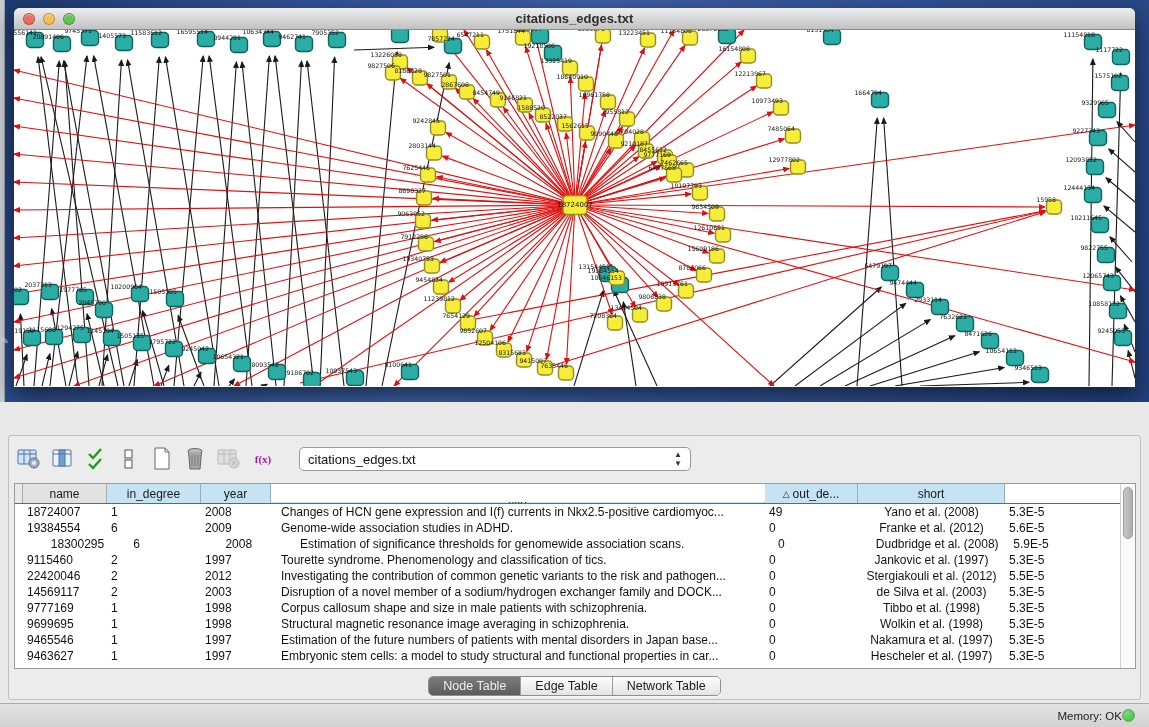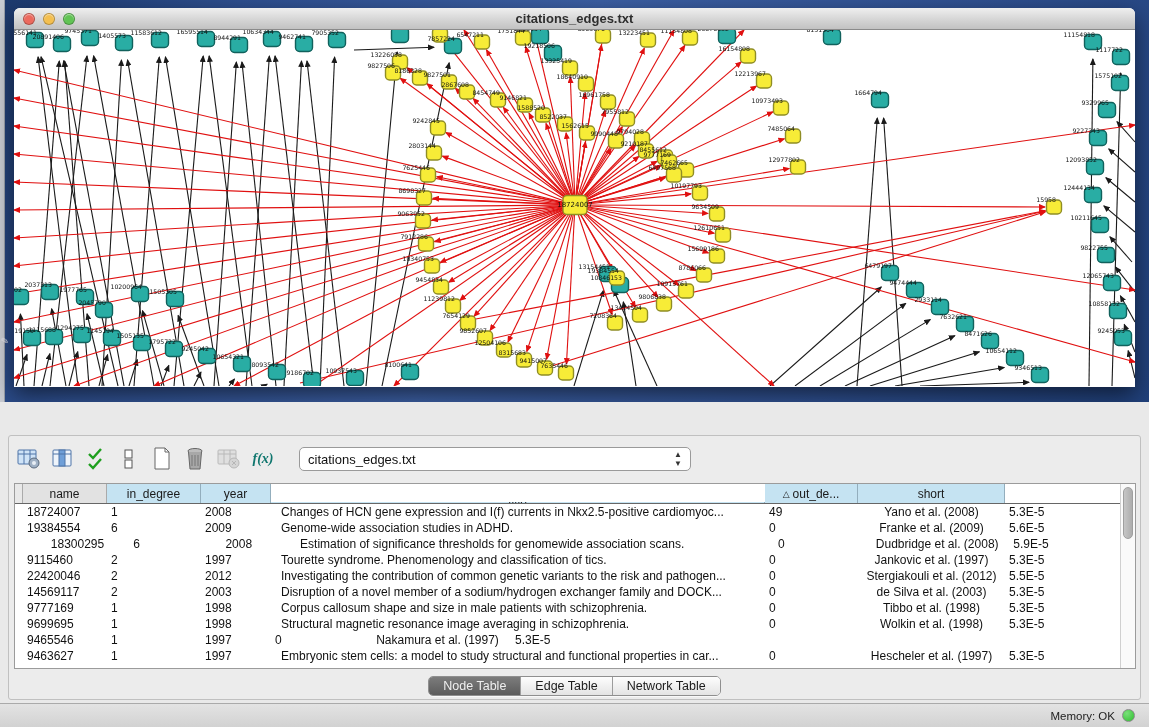--- a/index.html
+++ b/index.html
@@ -36,21 +36,21 @@
   #float-icon .sq2 { position:absolute; left:0; top:5px; width:6px; height:6px; border:1px solid #33415e; background:#eee; }
   #close-icon { font-size:15px; font-weight:bold; color:#1a1a1a; line-height:1; }
 
   #panel-group { position:absolute; left:8px; top:33px; width:1133px; height:265px;
     background:#ececec; border:1px solid #c0c0c0; border-radius:3px; }
 
   
   #toolbar { position:absolute; left:8px; top:6px; height:34px; display:flex; align-items:center; gap:11px; }
   .tb-btn { display:flex; align-items:center; justify-content:center; height:26px; min-width:22px; }
   .tb-btn svg { display:block; }
-  #fx-icon { font-style:italic; font-weight:bold; font-size:14px; color:#0f766e; font-family:"Liberation Serif",serif; }
+  #fx-icon { font-weight:bold; font-size:11px; color:#a21caf; font-family:"Liberation Serif",serif; }
   #table-select { margin-left:14px; width:392px; height:24px; background:#fff; border:1px solid #9a9a9a; border-radius:5px;
     display:flex; align-items:center; padding:0 8px; font-size:13px; color:#111; position:relative; }
   #table-select .arrows { position:absolute; right:8px; top:2px; font-size:8px; color:#333; line-height:9px; text-align:center; }
 
   
   #table-wrap { position:absolute; left:5px; top:47px; width:1122px; height:186px; background:#fff; border:1px solid #9b9b9b; }
   #grid { position:absolute; left:0; top:0; right:15px; bottom:0; overflow:hidden; }
   .hrow { display:flex; height:20px; border-bottom:1px solid #666; }
   .hcell { font-size:12px; color:#1a1a1a; display:flex; align-items:center; justify-content:center;
     background:#c5e3f2; border-right:1px solid #93aebd; overflow:hidden; white-space:nowrap; }
@@ -70,21 +70,21 @@
   #tabs { position:absolute; left:0; right:0; top:240px; display:flex; justify-content:center; }
   #seg { display:flex; border:1px solid #8f8f8f; border-radius:5px; overflow:hidden; height:20px;
     box-shadow:0 1px 0 rgba(255,255,255,.7); }
   .seg-btn { font-size:12.5px; padding:0 14px; display:flex; align-items:center; color:#1c1c1c;
     background:linear-gradient(#fdfdfd,#e4e4e4); border-right:1px solid #9c9c9c; }
   .seg-btn:last-child { border-right:none; }
   .seg-btn.active { background:linear-gradient(#7c7c7c,#5c5c5c); color:#efefef; }
 
   
   #statusbar { position:absolute; left:0; bottom:0; width:1149px; height:24px; background:linear-gradient(#e3e3e3,#d2d2d2);
-    border-top:1px solid #aaa; display:flex; align-items:center; justify-content:flex-end; padding-right:14px; gap:7px; }
+    border-top:1px solid #aaa; display:flex; align-items:center; justify-content:flex-end; padding-right:14px; }
   #memory-label { font-size:11.5px; color:#222; }
   #memory-dot { width:13px; height:13px; border-radius:50%; background:radial-gradient(circle at 35% 30%,#7ae07a,#2fbf2f); border:1px solid #8a8a8a; }
 </style>
 </head>
 <body>
 
 <div id="stage">
 
   <div id="blue-area"></div>
   <div id="left-strip"></div>
@@ -597,21 +597,21 @@
                 <div class="dcell c-short center" style="width: 147px;">Yano et al. (2008)</div>
                 <div class="dcell c-pagerank" style="width: 113px;">5.3E-5</div>
               </div>
               <div class="drow">
                 <div class="dcell" style="width: 8px; padding: 0px;"></div>
                 <div class="dcell c-name" style="width: 84px;">19384554</div>
                 <div class="dcell c-in_degree" style="width: 94px;">6</div>
                 <div class="dcell c-year" style="width: 70px;">2009</div>
                 <div class="dcell c-title" style="width: 494px;">Genome-wide association studies in ADHD.</div>
                 <div class="dcell c-out_degree" style="width: 93px;">0</div>
-                <div class="dcell c-short center" style="width: 147px;">Franke et al. (2009)</div>
+                <div class="dcell c-short center" style="width: 147px;">Franke et al. (2012)</div>
                 <div class="dcell c-pagerank" style="width: 113px;">5.6E-5</div>
               </div>
               <div class="drow">
                 <div class="dcell" style="width: 8px; padding: 0px;"></div>
                 <div class="dcell c-name" style="width: 84px; margin-left: 24px;">18300295</div>
                 <div class="dcell c-in_degree" style="width: 94px;">6</div>
                 <div class="dcell c-year" style="width: 70px;">2008</div>
                 <div class="dcell c-title" style="width: 494px;">Estimation of significance thresholds for genomewide association scans.</div>
                 <div class="dcell c-out_degree" style="width: 93px;">0</div>
                 <div class="dcell c-short center" style="width: 147px;">Dudbridge et al. (2008)</div>
@@ -665,20 +665,21 @@
                 <div class="dcell c-title" style="width: 494px;">Structural magnetic resonance image averaging in schizophrenia.</div>
                 <div class="dcell c-out_degree" style="width: 93px;">0</div>
                 <div class="dcell c-short center" style="width: 147px;">Wolkin et al. (1998)</div>
                 <div class="dcell c-pagerank" style="width: 113px;">5.3E-5</div>
               </div>
               <div class="drow">
                 <div class="dcell" style="width: 8px; padding: 0px;"></div>
                 <div class="dcell c-name" style="width: 84px;">9465546</div>
                 <div class="dcell c-in_degree" style="width: 94px;">1</div>
                 <div class="dcell c-year" style="width: 70px;">1997</div>
+                <div class="dcell c-title" style="width: 494px;">Estimation of the future numbers of patients with mental disorders in Japan base...</div>
                 <div class="dcell c-out_degree" style="width: 93px;">0</div>
                 <div class="dcell c-short center" style="width: 147px;">Nakamura et al. (1997)</div>
                 <div class="dcell c-pagerank" style="width: 113px;">5.3E-5</div>
               </div>
               <div class="drow">
                 <div class="dcell" style="width: 8px; padding: 0px;"></div>
                 <div class="dcell c-name" style="width: 84px;">9463627</div>
                 <div class="dcell c-in_degree" style="width: 94px;">1</div>
                 <div class="dcell c-year" style="width: 70px;">1997</div>
                 <div class="dcell c-title" style="width: 494px;">Embryonic stem cells: a model to study structural and functional properties in car...</div>

